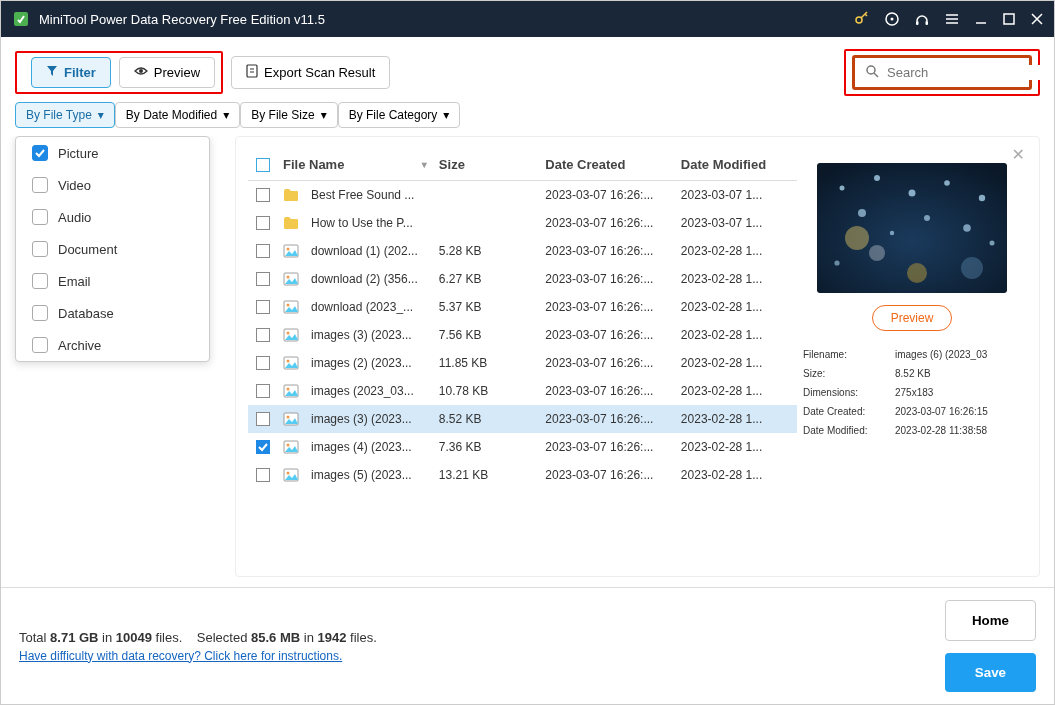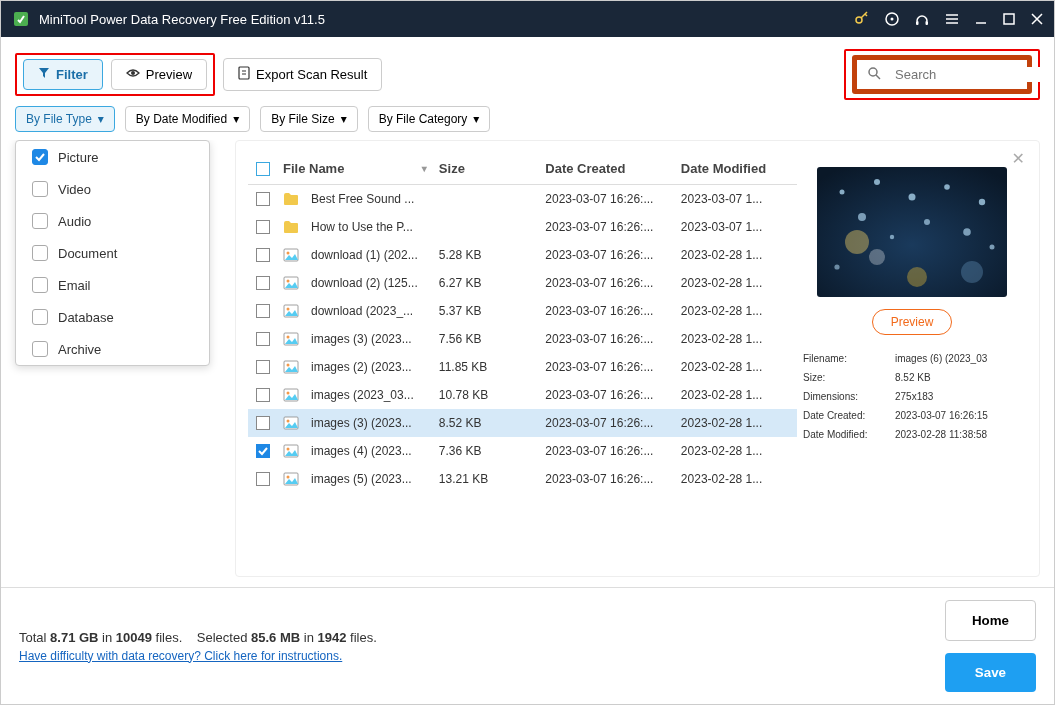--- a/index.html
+++ b/index.html
@@ -6,25 +6,25 @@
     body { font-family: Arial, sans-serif; font-size: 13px; color: #333; background: #fff; }
     .app-window { width: 1055px; height: 705px; border: 1px solid #ccc; display: flex; flex-direction: column; overflow: hidden; }
     .titlebar { background: #1a2738; color: #fff; height: 36px; display: flex; align-items: center; padding: 0 10px; }
     .titlebar-icon { width: 20px; height: 20px; margin-right: 8px; display: flex; align-items: center; justify-content: center; }
     .titlebar-title { flex: 1; font-size: 13px; }
     .titlebar-controls { display: flex; gap: 14px; align-items: center; }
     .titlebar-ctrl { color: #fff; cursor: pointer; display: flex; align-items: center; }
     .toolbar { display: flex; align-items: center; padding: 12px 14px 6px; gap: 8px; }
     .highlight-red { border: 2px solid #e00; border-radius: 2px; padding: 4px 6px; display: inline-flex; gap: 8px; }
     .btn { background: #fff; border: 1px solid #ccc; border-radius: 4px; padding: 7px 14px; cursor: pointer; display: flex; align-items: center; gap: 6px; font-size: 13px; }
-    .btn.active { background: #e8f4fb; border-color: #3ba8e0; color: #1a6ea8; font-weight: bold; }
+    .btn.active { background: #e8f4fb; border-color: #3ba8e0; color: #1a6ea8; font-weight: bold; margin-left: 8px; }
     .search-wrap { margin-left: auto; }
-    .search-box { border: 5px solid #c2410c; border-radius: 3px; padding: 6px 10px; width: 180px; display: flex; align-items: center; gap: 14px; }
+    .search-box { border: 3px solid #c2410c; border-radius: 3px; padding: 6px 10px; width: 180px; display: flex; align-items: center; gap: 8px; }
     .search-box input { border: none; outline: none; flex: 1; font-size: 13px; }
-    .filter-row { display: flex; gap: 10px; padding: 0 14px 8px; }
+    .filter-row { display: flex; padding: 0 14px 8px; }
     .dropdown-btn { background: #fff; border: 1px solid #ccc; border-radius: 4px; padding: 5px 10px; cursor: pointer; display: flex; align-items: center; gap: 6px; font-size: 12px; }
     .dropdown-btn.open { background: #e8f4fb; border-color: #3ba8e0; color: #1a6ea8; }
     .main-area { flex: 1; display: flex; padding: 0 14px 10px; gap: 10px; position: relative; overflow: hidden; }
     .dropdown-panel { position: absolute; left: 14px; top: 0; width: 195px; background: #fff; border: 1px solid #ccc; border-radius: 4px; box-shadow: 0 2px 8px rgba(0,0,0,0.15); z-index: 10; padding: 0 0; }
     .dropdown-item { display: flex; align-items: center; gap: 10px; padding: 8px 16px; cursor: pointer; }
     .dropdown-check { width: 16px; height: 16px; border: 1px solid #aaa; border-radius: 3px; display: flex; align-items: center; justify-content: center; }
     .dropdown-check.checked { background: #1e88e5; border-color: #1e88e5; color: #fff; }
     .left-spacer { width: 210px; flex-shrink: 0; }
     .center-panel { flex: 1; border: 1px solid #eee; border-radius: 4px; background: #fff; display: flex; padding: 12px; overflow: hidden; }
     .file-table { flex: 1; display: flex; flex-direction: column; overflow: hidden; }
@@ -274,21 +274,21 @@
                 <span class="checkbox"></span>
               </div>
               <div class="col-name">
                 <span class="file-icon">
                   <svg width="16" height="14" viewBox="0 0 16 14">
                     <rect x="1" y="1" width="14" height="12" rx="1" fill="#fff" stroke="#888" stroke-width="0.8"></rect>
                     <circle cx="5" cy="5" r="1.5" fill="#f2994a"></circle>
                     <path d="M2 12 L6 7 L9 10 L12 6 L15 12 Z" fill="#56ccf2"></path>
                   </svg>
                 </span>
-                <span class="file-name-text">download (2) (125...</span>
+                <span class="file-name-text">download (2) (356...</span>
               </div>
               <div class="col-size">6.27 KB</div>
               <div class="col-created">2023-03-07 16:26:...</div>
               <div class="col-modified">2023-02-28 1...</div>
             </div>
             <div class="file-row">
               <div class="col-check">
                 <span class="checkbox"></span>
               </div>
               <div class="col-name">

